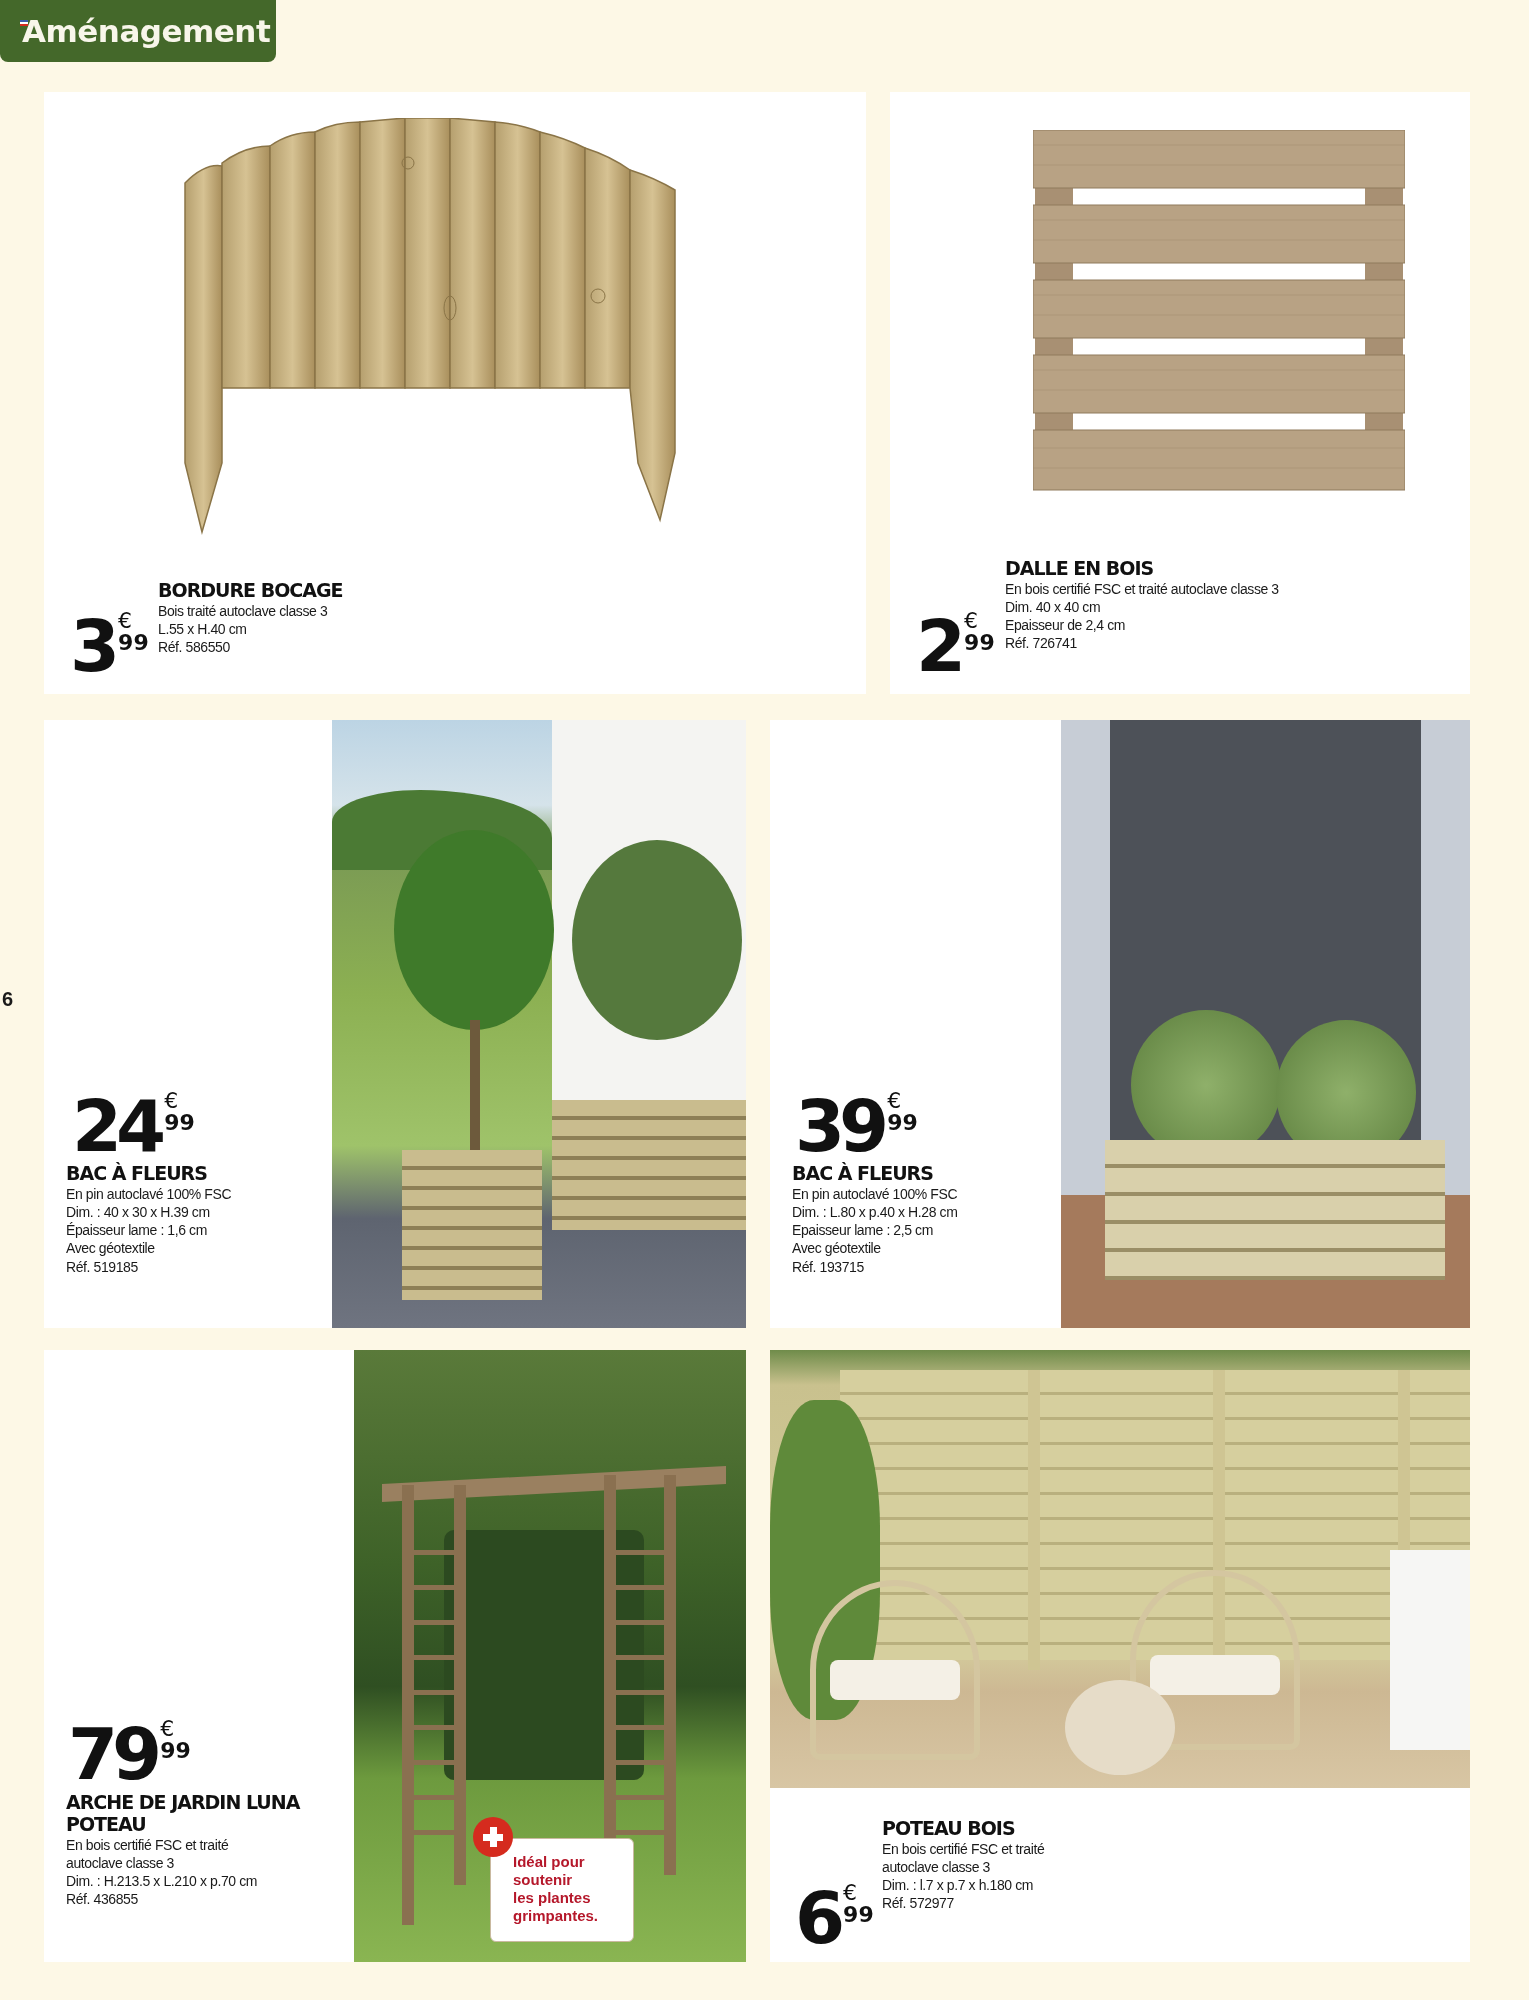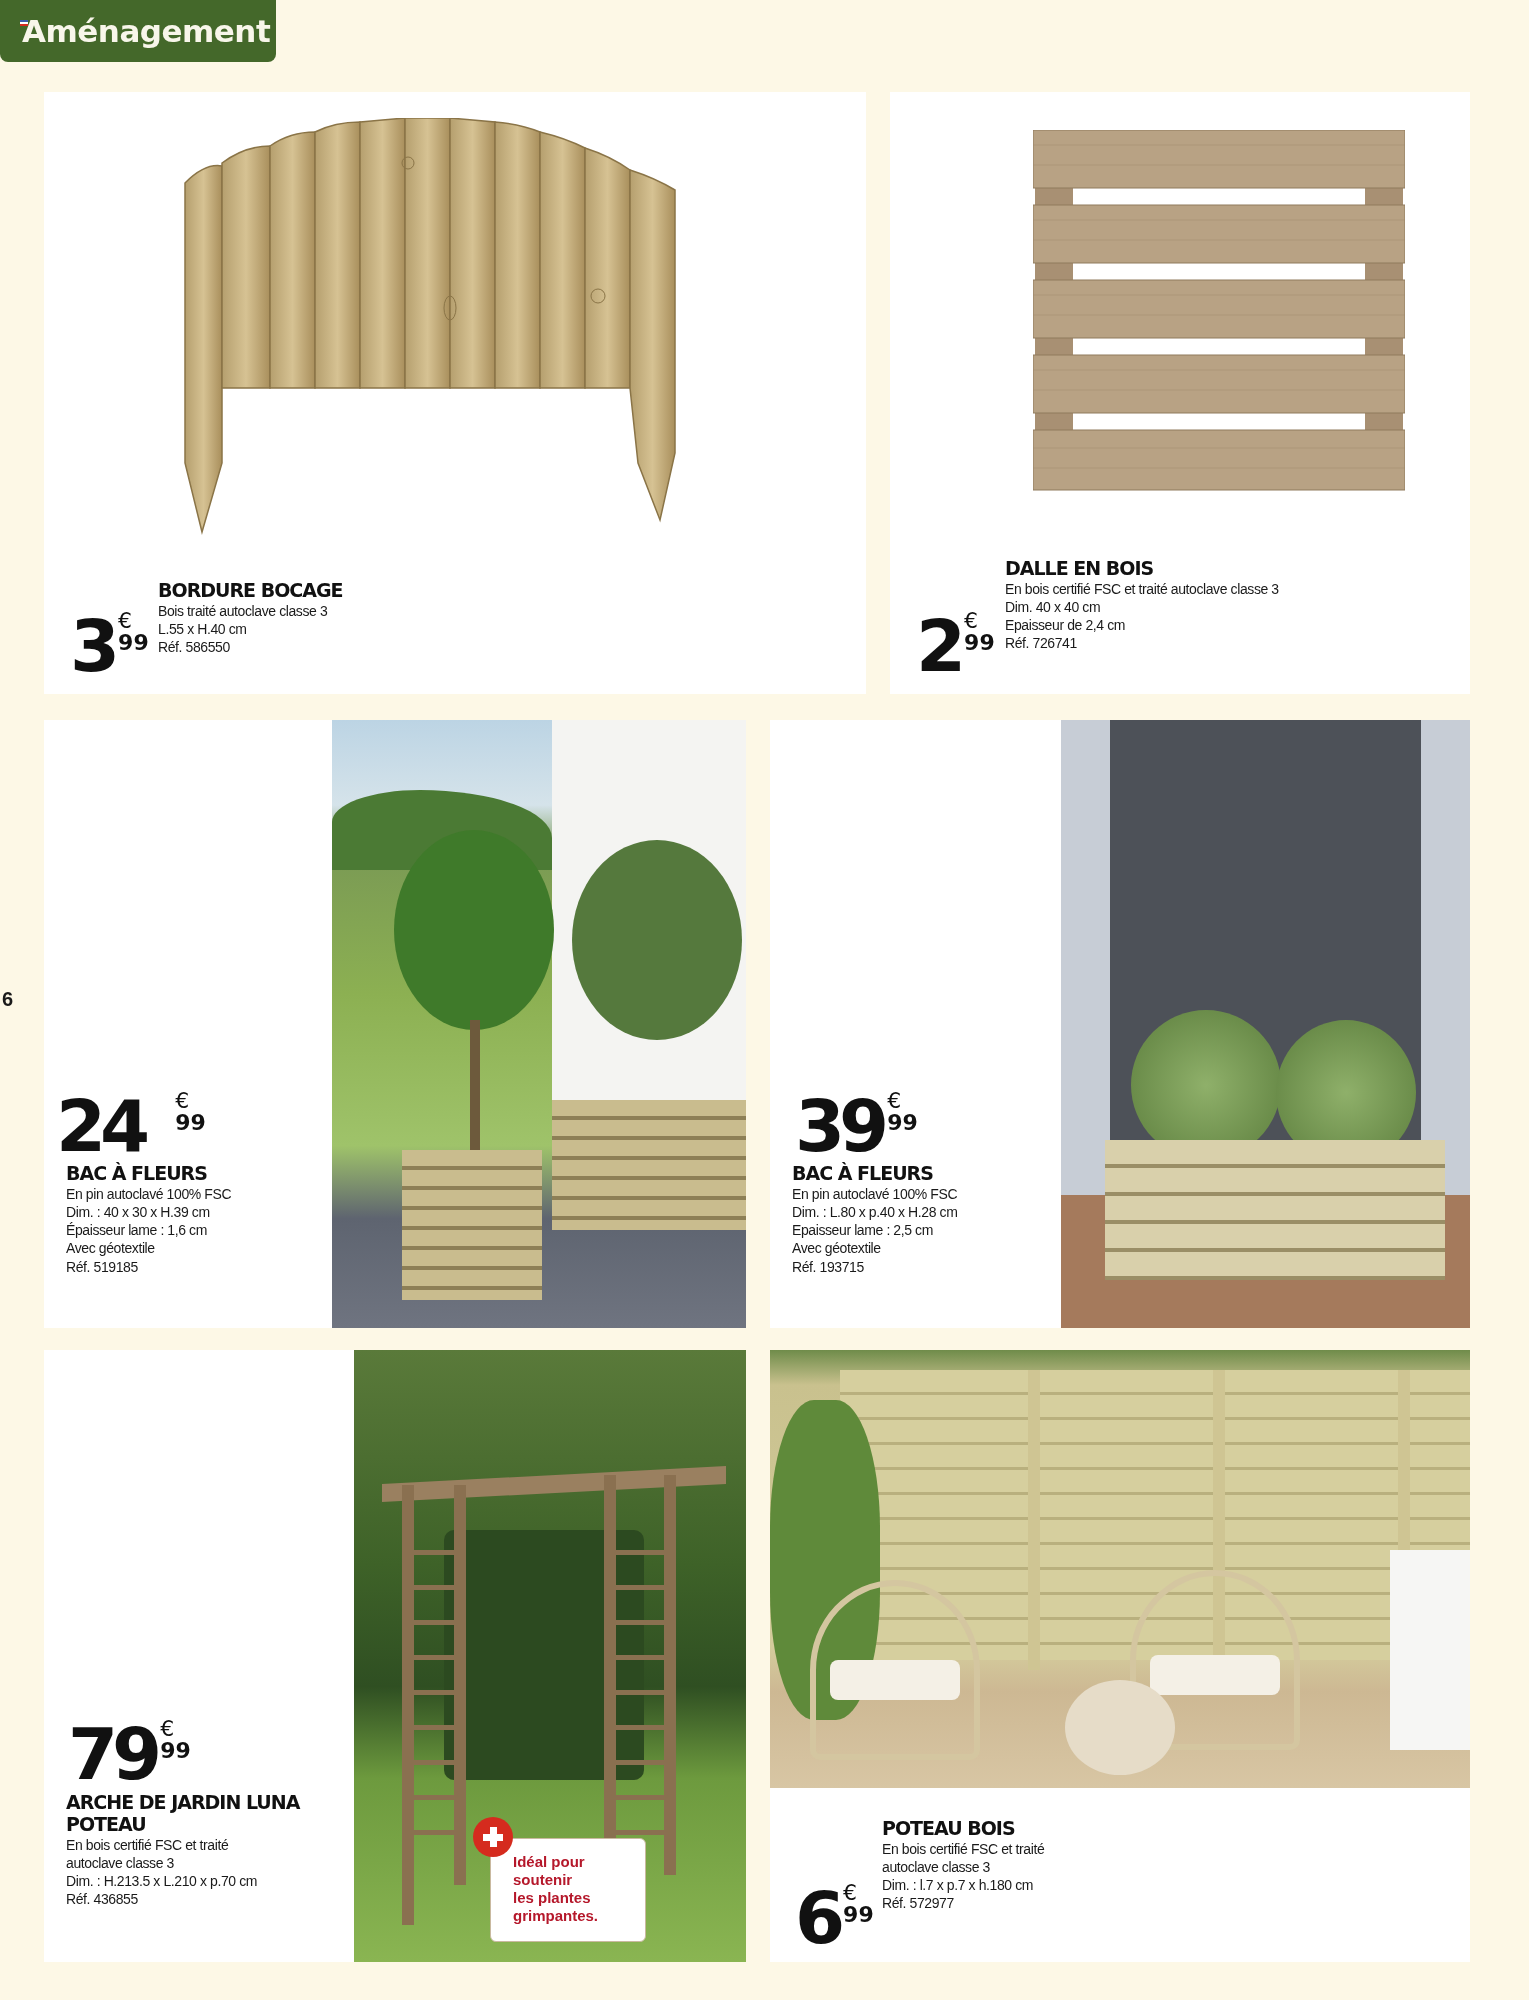--- a/index.html
+++ b/index.html
@@ -26,21 +26,21 @@
   .price .side { display: flex; flex-direction: column; align-items: flex-start; margin-left: 4px; }
   .price .euro { font-size: 22px; font-weight: normal; line-height: 1; }
   .price .cents { font-size: 22px; line-height: 1; }
 
   .info { position: absolute; }
   .info .name { font-family: "DejaVu Sans", sans-serif; font-weight: bold; font-size: 19px; letter-spacing: -1px; line-height: 1.15; color: #111; }
   .info .line { font-size: 14px; line-height: 1.3; letter-spacing: -0.4px; color: #1a1a1a; }
 
   .img { position: absolute; overflow: hidden; }
 
-  .badge { position: absolute; left: 490px; top: 1838px; width: 156px; height: 104px; background: #fff; border: 1px solid #c9b9a0; border-radius: 6px; padding: 14px 0 0 22px; }
+  .badge { position: absolute; left: 490px; top: 1838px; width: 144px; height: 104px; background: #fff; border: 1px solid #c9b9a0; border-radius: 6px; padding: 14px 0 0 22px; }
   .badge .plus { position: absolute; left: -18px; top: -22px; width: 40px; height: 40px; background: #d52b1e; border-radius: 50%; display: flex; align-items: center; justify-content: center; }
   .badge .plus::before, .badge .plus::after { content: ""; position: absolute; background: #fff; }
   .badge .plus::before { width: 20px; height: 7px; }
   .badge .plus::after { width: 7px; height: 20px; }
   .badge .txt { color: #b5182b; font-size: 15px; font-weight: bold; line-height: 1.2; }
 </style>
 </head>
 <body>
 
 <div class="header-tab">
@@ -142,21 +142,21 @@
 <div class="card card-3"></div>
 <div class="img" style="left:332px;top:720px;width:414px;height:608px;background:linear-gradient(180deg,#bcd4e4 0%,#d5e3ea 14%,#7a9a54 22%,#8cb052 45%,#9fc36a 70%,#5e6470 82%,#6f7480 100%);">
   <div style="position:absolute;left:220px;top:0;width:194px;height:380px;background:#f4f4f2;"></div>
   <div style="position:absolute;left:0;top:70px;width:220px;height:80px;background:#4b7a34;border-radius:40% 60% 0 0;"></div>
   <div style="position:absolute;left:62px;top:110px;width:160px;height:200px;background:#3f7a2a;border-radius:50%;"></div>
   <div style="position:absolute;left:138px;top:300px;width:10px;height:220px;background:#6d5a3c;"></div>
   <div style="position:absolute;left:240px;top:120px;width:170px;height:200px;background:#55793d;border-radius:50%;"></div>
   <div style="position:absolute;left:70px;top:430px;width:140px;height:150px;background:repeating-linear-gradient(180deg,#c9bc8e 0 16px,#8d7f56 16px 20px);"></div>
   <div style="position:absolute;left:220px;top:380px;width:194px;height:130px;background:repeating-linear-gradient(180deg,#c9bc8e 0 16px,#8d7f56 16px 20px);"></div>
 </div>
-<div class="price" style="left:56px;top:1090px;gap:27px;">
+<div class="price" style="left:72px;top:1090px;">
   <span class="int">24</span>
   <span class="side">
       <span class="euro">€</span>
       <span class="cents">99</span>
     </span>
 </div>
 <div class="info" style="left:66px;top:1163px;">
   <div class="name">BAC À FLEURS</div>
   <div class="line">En pin autoclavé 100% FSC</div>
   <div class="line">Dim. : 40 x 30 x H.39 cm</div>

